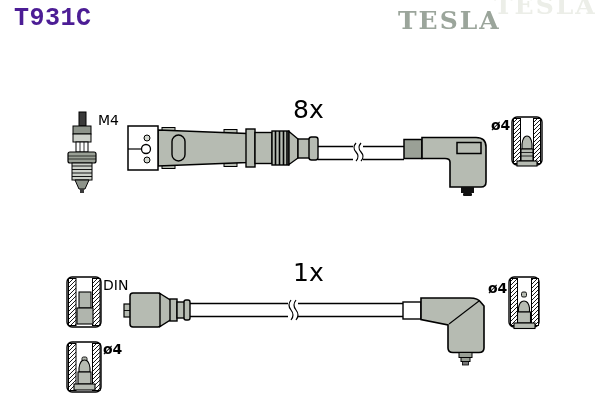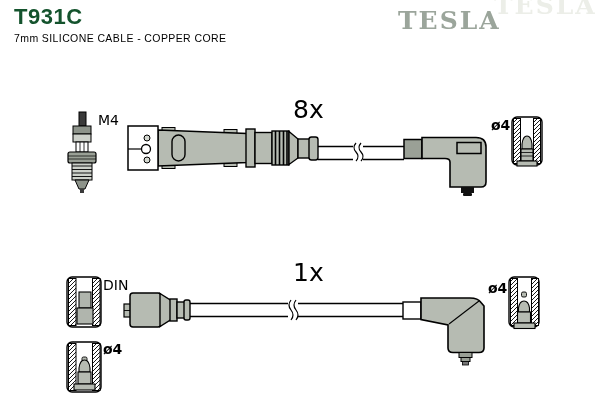--- a/index.html
+++ b/index.html
@@ -2,22 +2,22 @@
 <html><head>
 <meta charset="utf-8">
 <style>
   html,body{margin:0;padding:0;background:#fff;}
   #stage{
     position:relative;width:600px;height:400px;background:#fff;
     overflow:hidden;font-family:"Liberation Sans", sans-serif;
   }
   .hdr-part{
     position:absolute;left:14px;top:4px;
-    font-size:22px;font-weight:bold;letter-spacing:0.5px;color:#14532d;
-    font-family:Liberation Sans, sans-serif;
+    font-size:25px;font-weight:bold;letter-spacing:0.5px;color:#4c1d95;
+    font-family:Liberation Mono, monospace;
   }
   .hdr-sub{
     position:absolute;left:14px;top:32px;
     font-size:10.5px;color:#000;letter-spacing:0.4px;
     font-family:"Liberation Sans", sans-serif;
   }
   .brand{
     position:absolute;left:398px;top:6px;
     font-family:"DejaVu Serif", serif;font-weight:bold;
     font-size:25px;letter-spacing:2px;color:#9ba59b;
@@ -34,21 +34,20 @@
   .lbl{font-size:14px;}
   .lbl-b{font-size:14px;font-weight:bold;}
 </style>
 </head>
 <body>
 
 <div id="stage">
 
   <div class="brand-watermark">TESLA</div>
   <div class="hdr-part">T931C</div>
-  <div class="hdr-sub">7mm SILICONE CABLE - COPPER CORE</div>
   <div class="brand">TESLA</div>
 
   <svg width="600" height="400" viewBox="0 0 600 400">
     <defs>
       <pattern id="hatch" patternUnits="userSpaceOnUse" width="4" height="4">
         <rect width="4" height="4" fill="#fff"></rect>
         <path d="M-1,5 L5,-1" stroke="#000" stroke-width="0.9"></path>
         <path d="M1,7 L7,1" stroke="#000" stroke-width="0.9"></path>
       </pattern>
     </defs>

